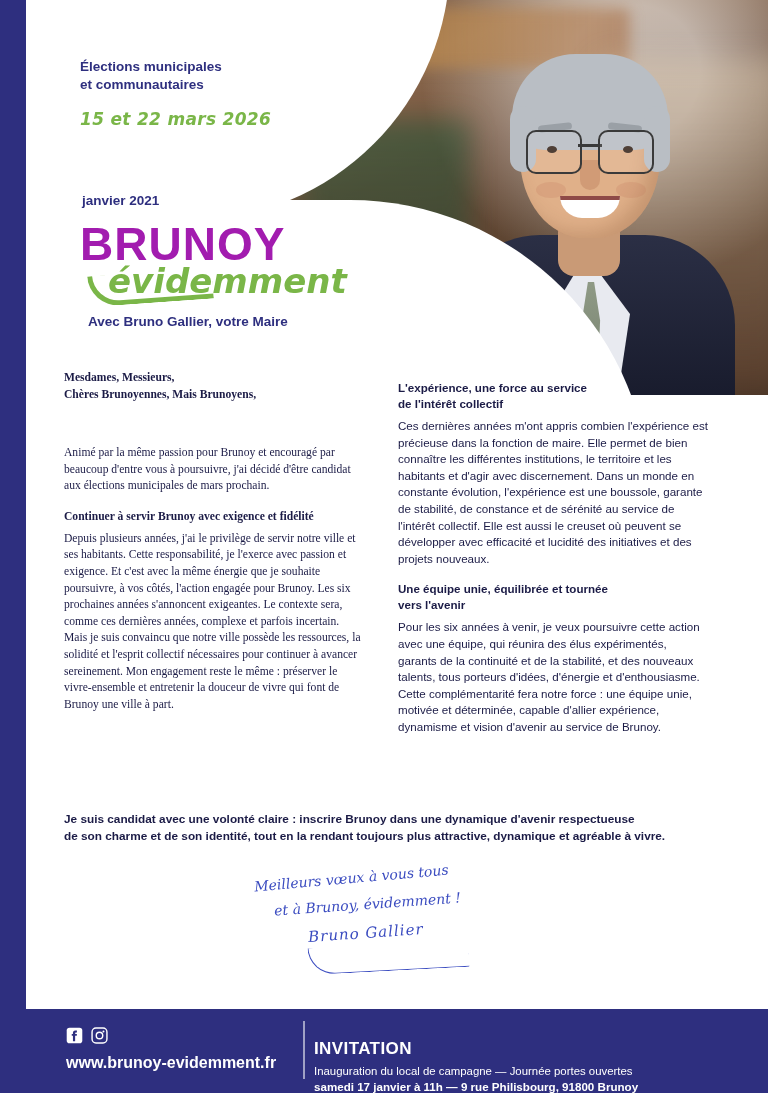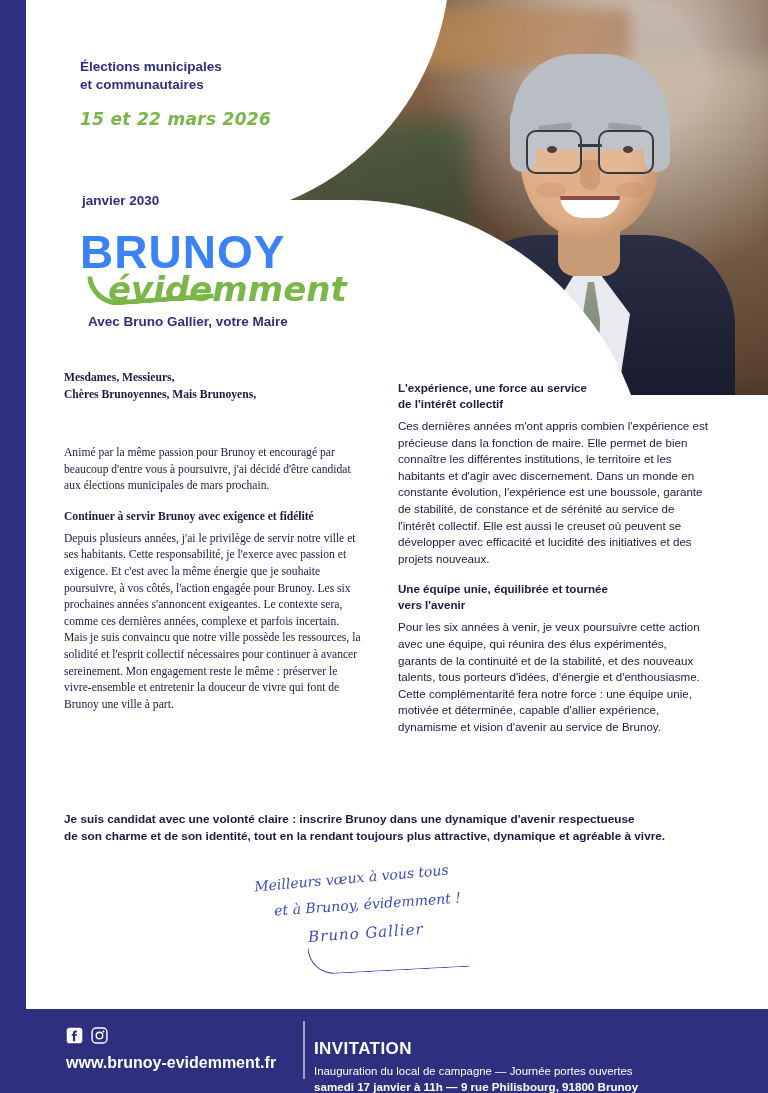--- a/index.html
+++ b/index.html
@@ -233,23 +233,22 @@
   .logo {
     position: absolute;
     left: 80px; top: 220px;
     width: 240px;
   }
   .logo-brunoy {
     font-family: "Liberation Sans", sans-serif;
     font-size: 46px;
     font-weight: 700;
     letter-spacing: 1px;
-    color: #3b82f6;
+    color: #a21caf;
     line-height: 48px;
-    margin-top: 8px;
   }
   .logo-evidemment {
     font-family: "DejaVu Sans", sans-serif;
     font-style: italic;
     font-size: 34px;
     font-weight: 700;
     color: #7ab648;
     margin-top: -6px;
     margin-left: 28px;
     line-height: 38px;
@@ -413,21 +412,21 @@
   <div class="hero-curve"></div>
   <div class="hero-curve-2"></div>
 </div>
 
 <div class="elections">
   <span>Élections municipales</span><br>
   <span>et communautaires</span>
   <span class="dates">15 et 22 mars 2026</span>
 </div>
 
-<div class="date-issue">janvier 2030</div>
+<div class="date-issue">janvier 2021</div>
 
 <div class="logo">
   <div class="logo-brunoy">BRUNOY</div>
   <div class="logo-swoosh"></div>
   <div class="logo-evidemment">évidemment</div>
 </div>
 <div class="logo-tagline">Avec Bruno Gallier, votre Maire</div>
 
 <div class="col col-left">
   <div class="salutation">

